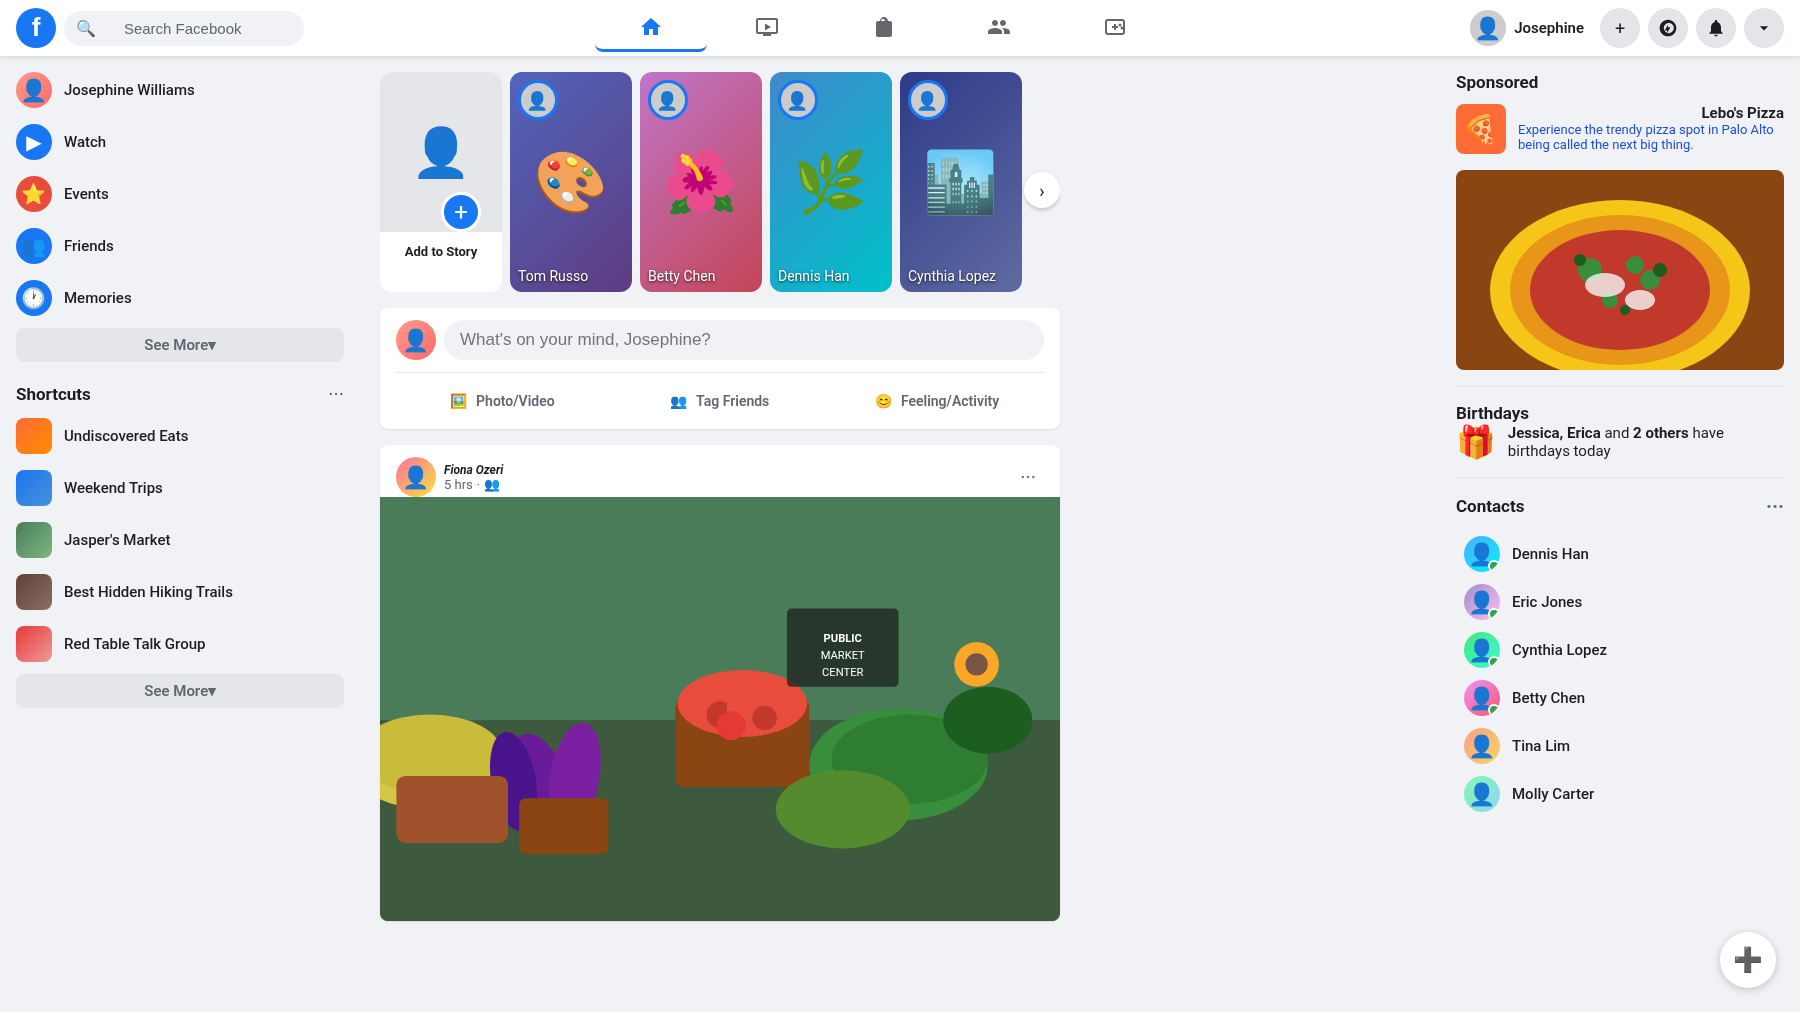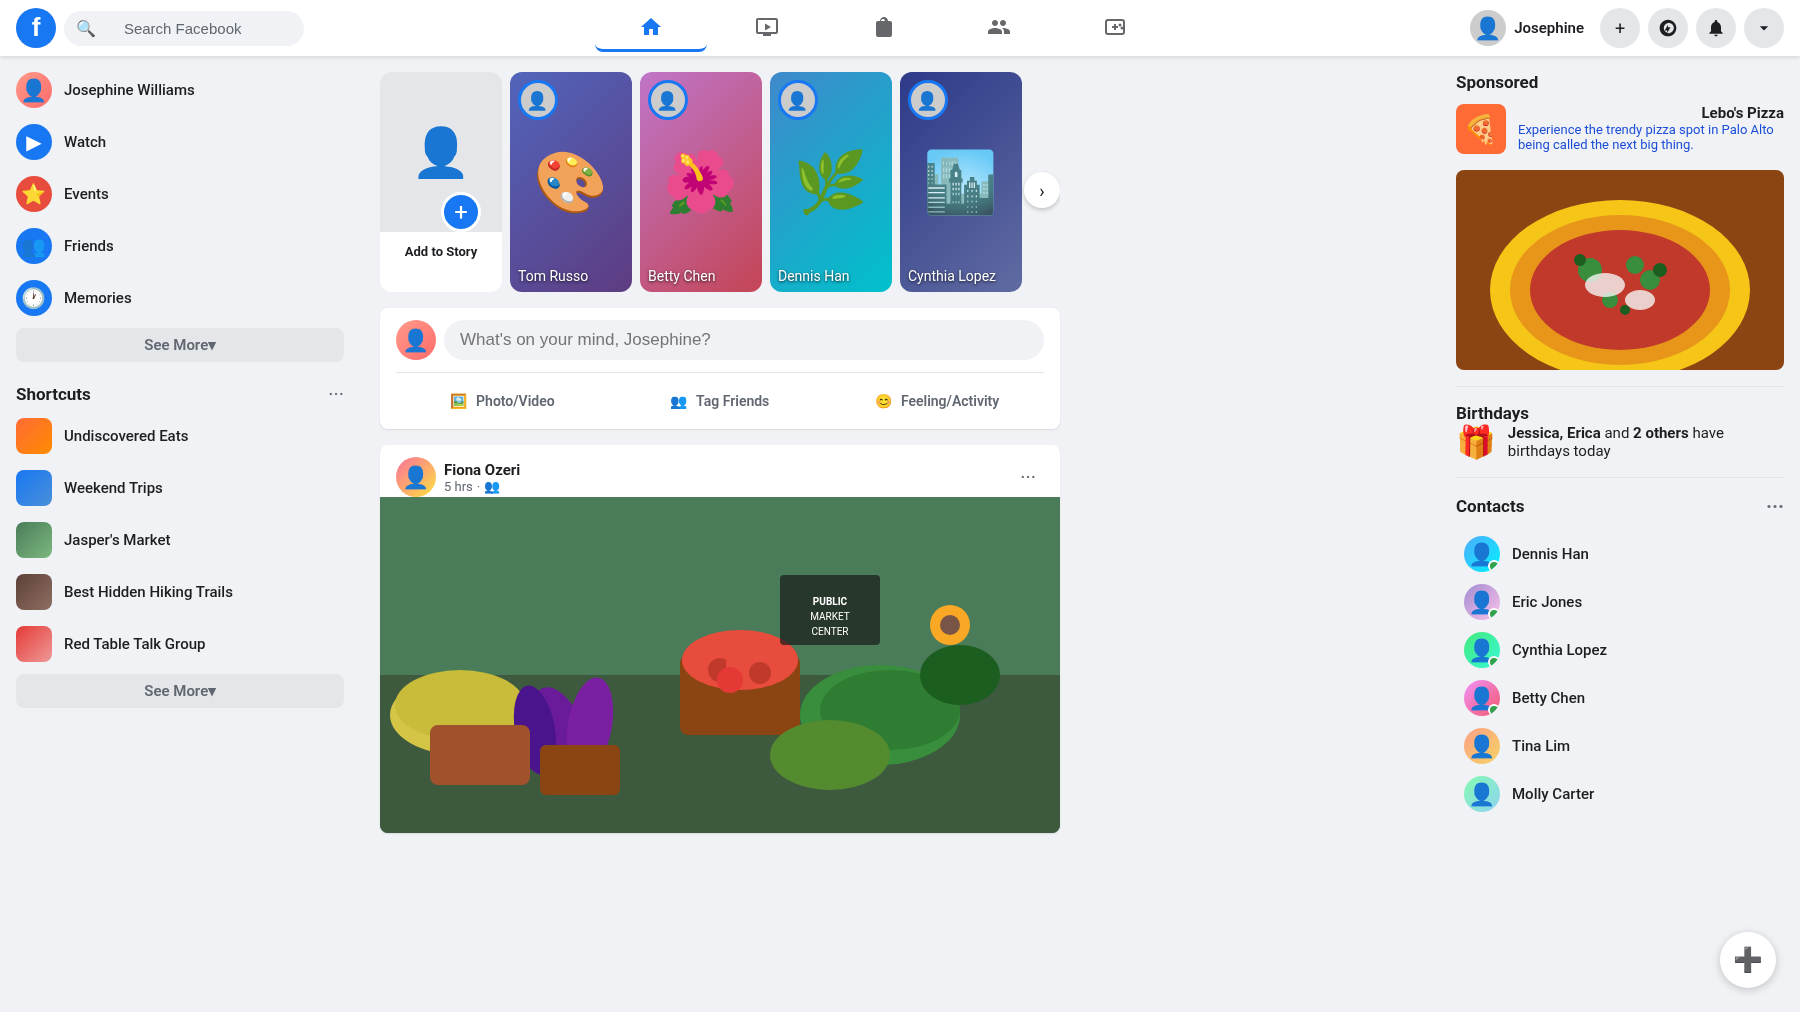--- a/index.html
+++ b/index.html
@@ -182,26 +182,26 @@
     }
     .post-header {
       display: flex; align-items: center; justify-content: space-between;
       padding: 12px 16px 0;
     }
     .post-user { display: flex; align-items: center; gap: 8px; }
     .post-avatar {
       width: 40px; height: 40px; border-radius: 50%;
       background: #ccc; overflow: hidden;
     }
-    .post-name { font-weight: 700; font-size: 15px; }
+    .post-name { font-weight: 700; font-size: 12px; font-style: italic; }
     .post-meta { font-size: 13px; color: #606770; display: flex; align-items: center; gap: 4px; }
     .post-more { cursor: pointer; padding: 8px; border-radius: 50%; color: #606770; font-size: 20px; }
     .post-text { padding: 12px 16px; font-size: 15px; }
     .post-image {
-      width: 100%; height: 336px; background: #e4e6ea;
+      width: 100%; height: 424px; background: #e4e6ea;
       display: flex; align-items: center; justify-content: center;
       font-size: 60px; overflow: hidden; position: relative;
     }
 
     
     .right-sidebar {
       width: 360px; flex-shrink: 0; position: fixed; right: 0; top: 56px;
       bottom: 0; overflow-y: auto; padding: 16px;
     }
     .sponsored-header { font-size: 17px; font-weight: 700; margin-bottom: 12px; }

